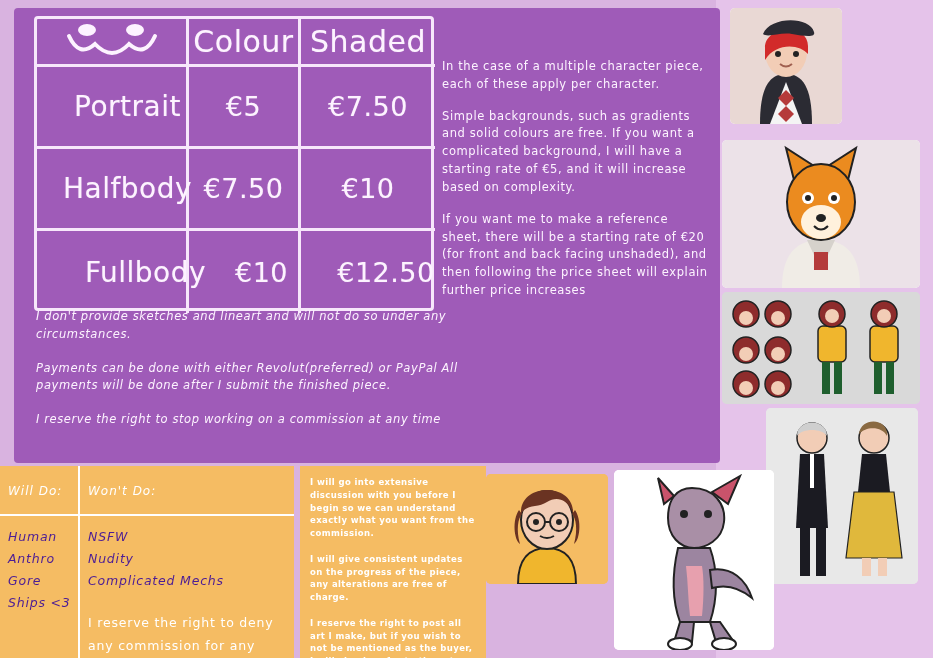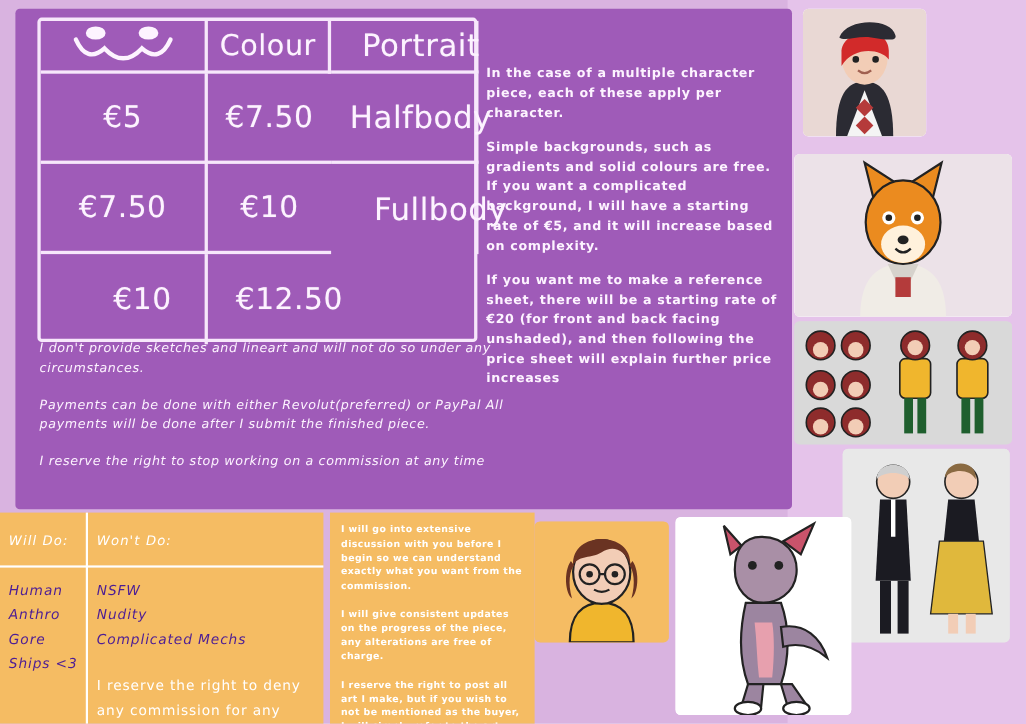--- a/index.html
+++ b/index.html
@@ -46,21 +46,21 @@
     align-items: center;
     justify-content: center;
     color: #fdf3ff;
     font-family: "DejaVu Sans", sans-serif;
     font-size: 27px;
     letter-spacing: 0.5px;
     text-shadow: 0 0 1px rgba(255,255,255,.4);
   }
   .cell.lastcol { border-right: none; }
   .cell.lastrow { border-bottom: none; margin-left: 36px; }
-  .cell.head { font-size: 26px; }
+  .cell.head { font-size: 30px; }
   .cell.rowlabel { font-size: 28px; padding-left: 32px; }
   .smiley {
     display: block;
     width: 100%; height: 100%;
     position: relative;
   }
   .smiley svg { position: absolute; left: 50%; top: 50%; transform: translate(-50%,-50%); }
 
   
   .hw {
@@ -68,21 +68,21 @@
     font-family: "DejaVu Sans", sans-serif;
     font-size: 11.5px;
     line-height: 1.55;
     letter-spacing: 0.6px;
   }
   .notes-right {
     position: absolute;
     left: 428px; top: 50px;
     width: 268px;
   }
-  .notes-right p { margin: 0 0 14px 0; font-weight: bold; }
+  .notes-right p { margin: 0 0 14px 0; }
 
   .notes-bottom {
     position: absolute;
     left: 22px; top: 300px;
     width: 430px;
     font-style: italic;
   }
   .notes-bottom p { margin: 0 0 16px 0; }
 
   
@@ -172,20 +172,21 @@
       <div class="cell">
         <span class="smiley">
           <svg width="110" height="40" viewBox="0 0 110 40">
             <ellipse cx="30" cy="8" rx="9" ry="6" fill="#fdf3ff"></ellipse>
             <ellipse cx="78" cy="8" rx="9" ry="6" fill="#fdf3ff"></ellipse>
             <path d="M12 14 Q22 36 38 22 Q55 40 72 22 Q88 36 98 14" stroke="#fdf3ff" stroke-width="4" fill="none" stroke-linecap="round"></path>
           </svg>
         </span>
       </div>
       <div class="cell head">Colour</div>
+      <div class="cell head lastcol">Shaded</div>
 
       <div class="cell rowlabel">Portrait</div>
       <div class="cell">€5</div>
       <div class="cell lastcol">€7.50</div>
 
       <div class="cell rowlabel">Halfbody</div>
       <div class="cell">€7.50</div>
       <div class="cell lastcol">€10</div>
 
       <div class="cell rowlabel lastrow">Fullbody</div>

